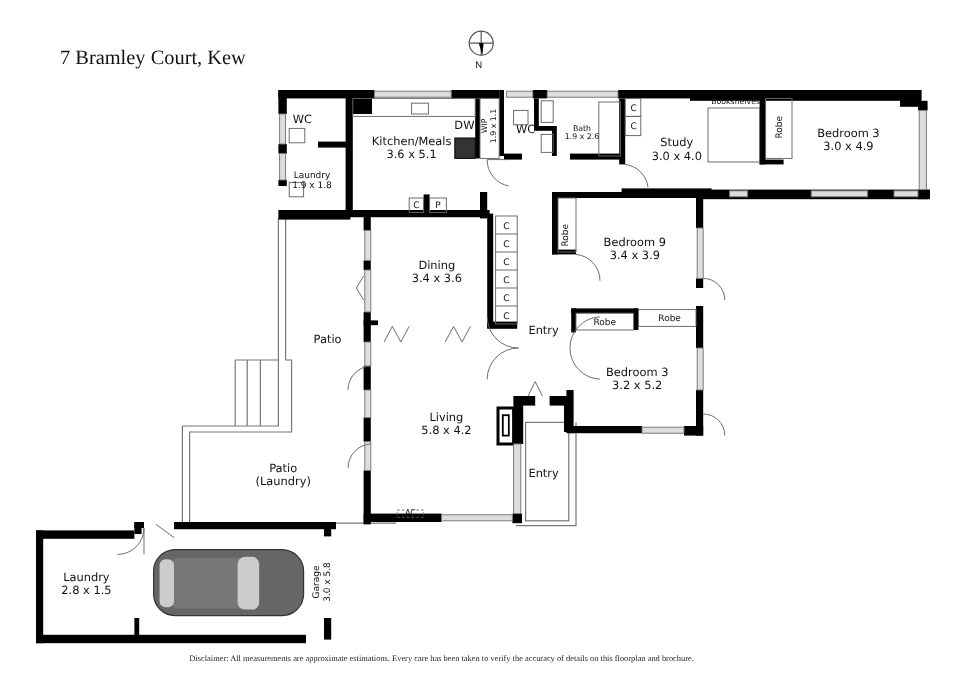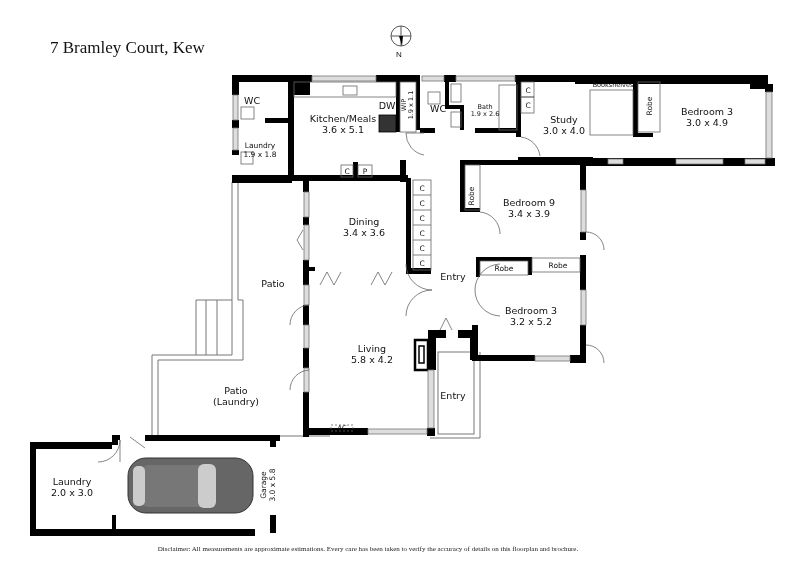--- a/index.html
+++ b/index.html
@@ -260,21 +260,21 @@
   <div>5.8 x 4.2</div>
 </div>
 <div class="lbl" style="left:453px;top:395px">Entry</div>
 <div class="lbl" style="left:273px;top:283px">Patio</div>
 <div class="lbl" style="left:236px;top:396px">
   <div>Patio</div>
   <div>(Laundry)</div>
 </div>
 <div class="lbl" style="left:72px;top:487px">
   <div>Laundry</div>
-  <div>2.0 x 3.0</div>
+  <div>2.8 x 1.5</div>
 </div>
 <div class="lbl sm rot" style="left:268px;top:485px">
   <div>Garage</div>
   <div>3.0 x 5.8</div>
 </div>
 <div class="lbl xs" style="left:342px;top:428px">AC</div>
 
 <div class="lbl sm" style="left:347px;top:171px">C</div>
 <div class="lbl sm" style="left:365px;top:171px">P</div>
 <div class="lbl sm" style="left:422px;top:188px">C</div>

